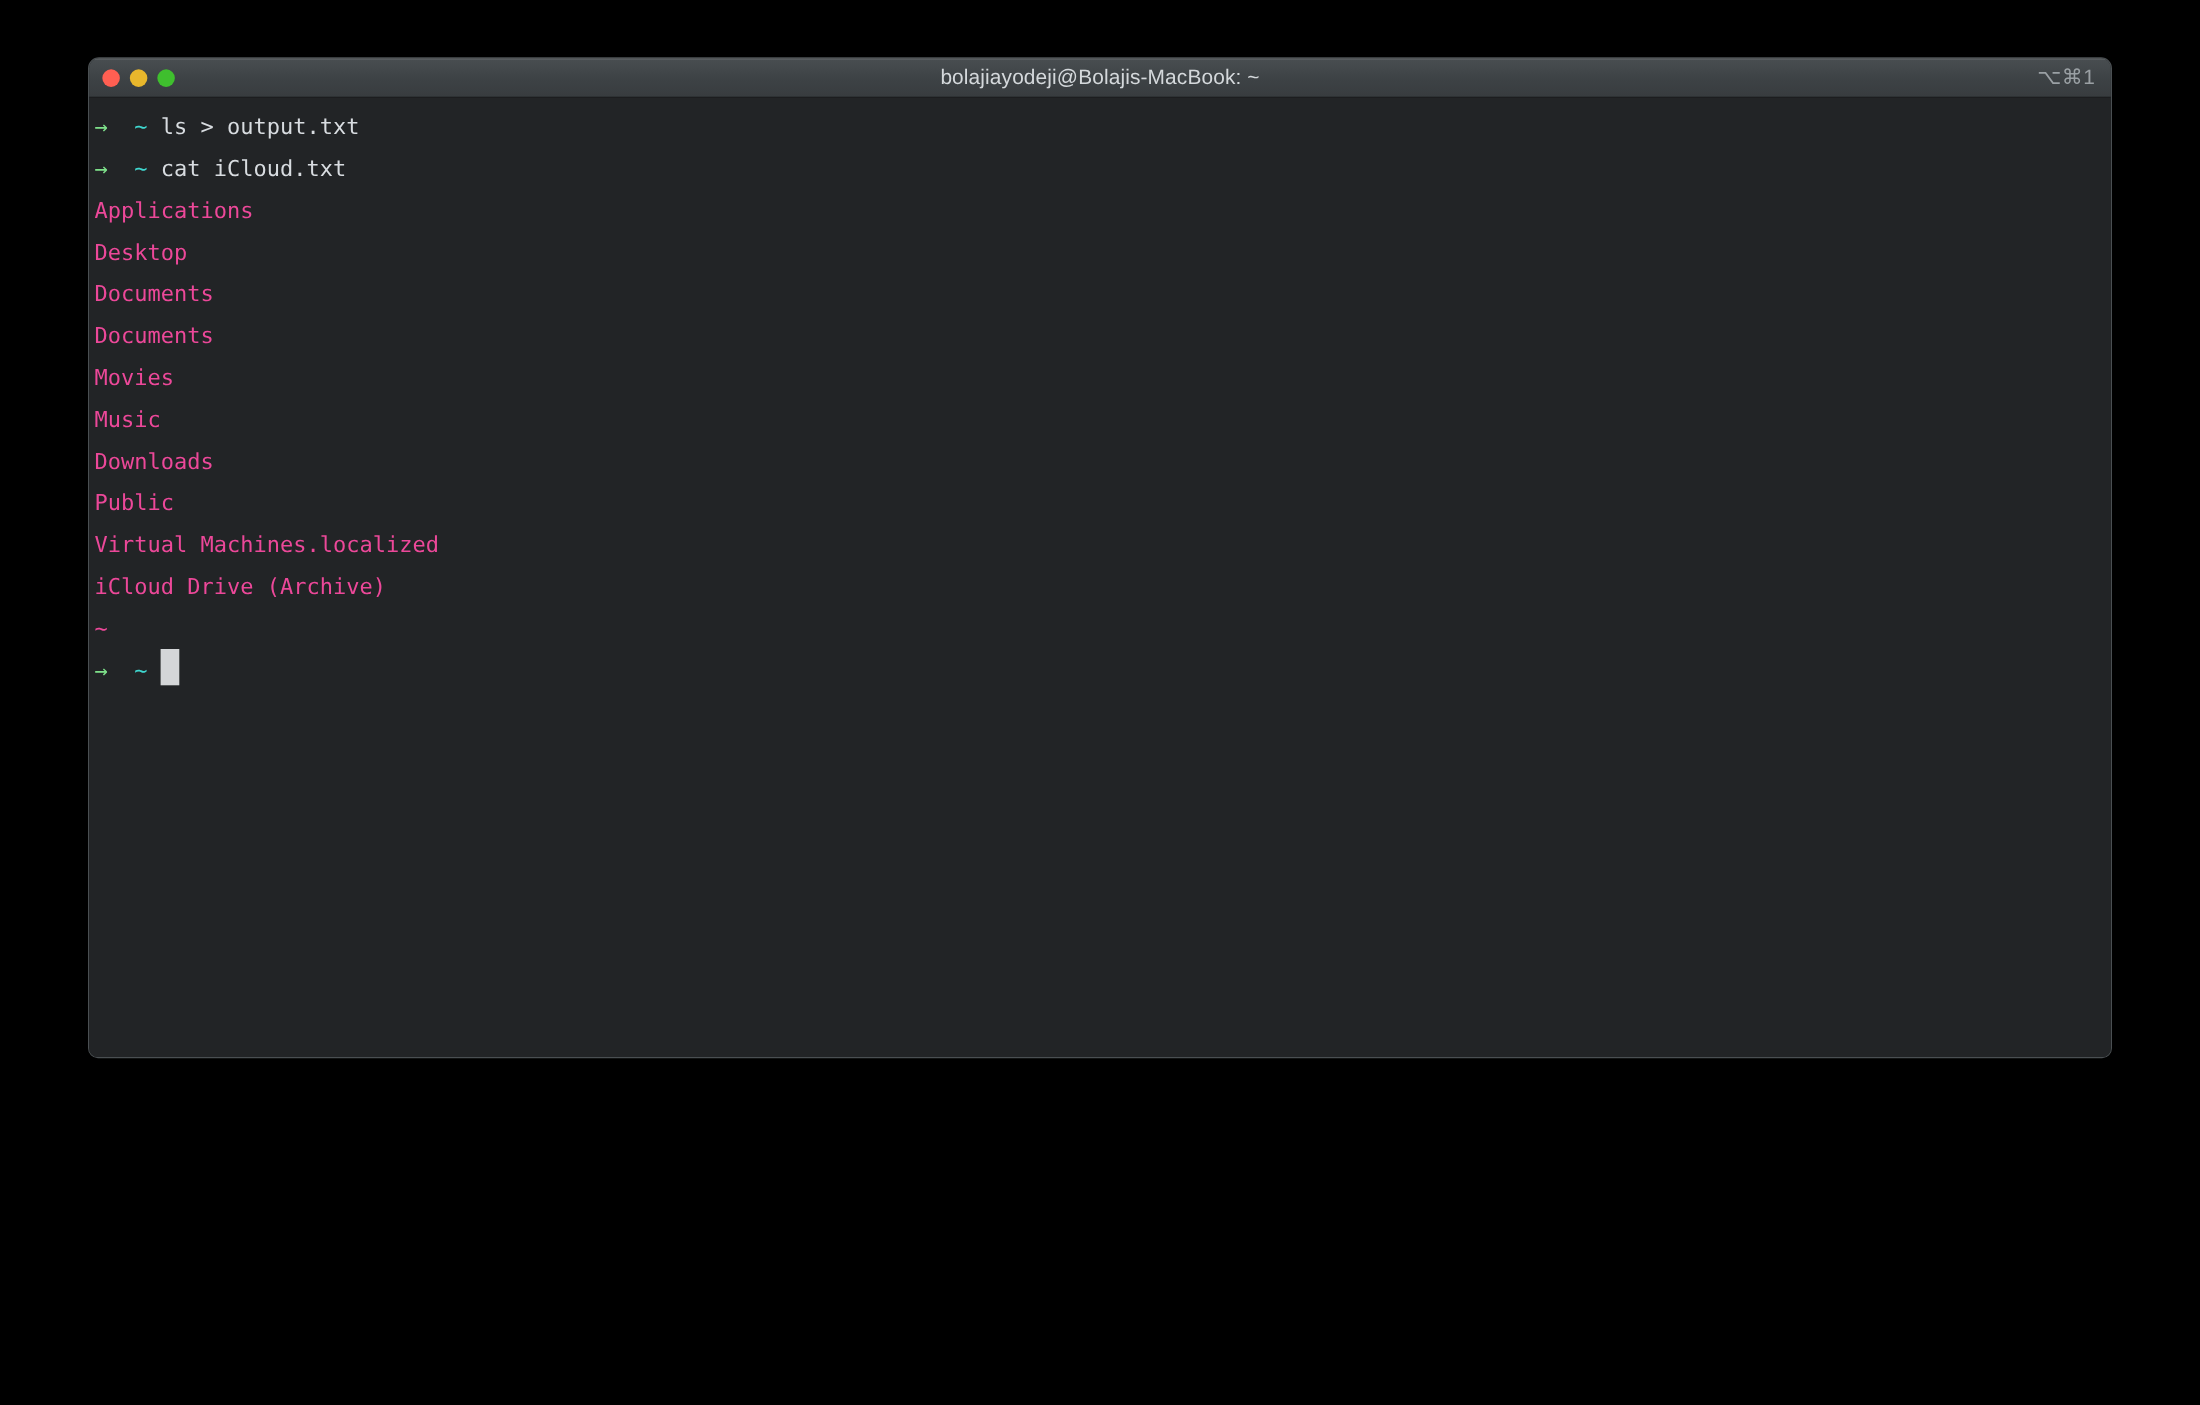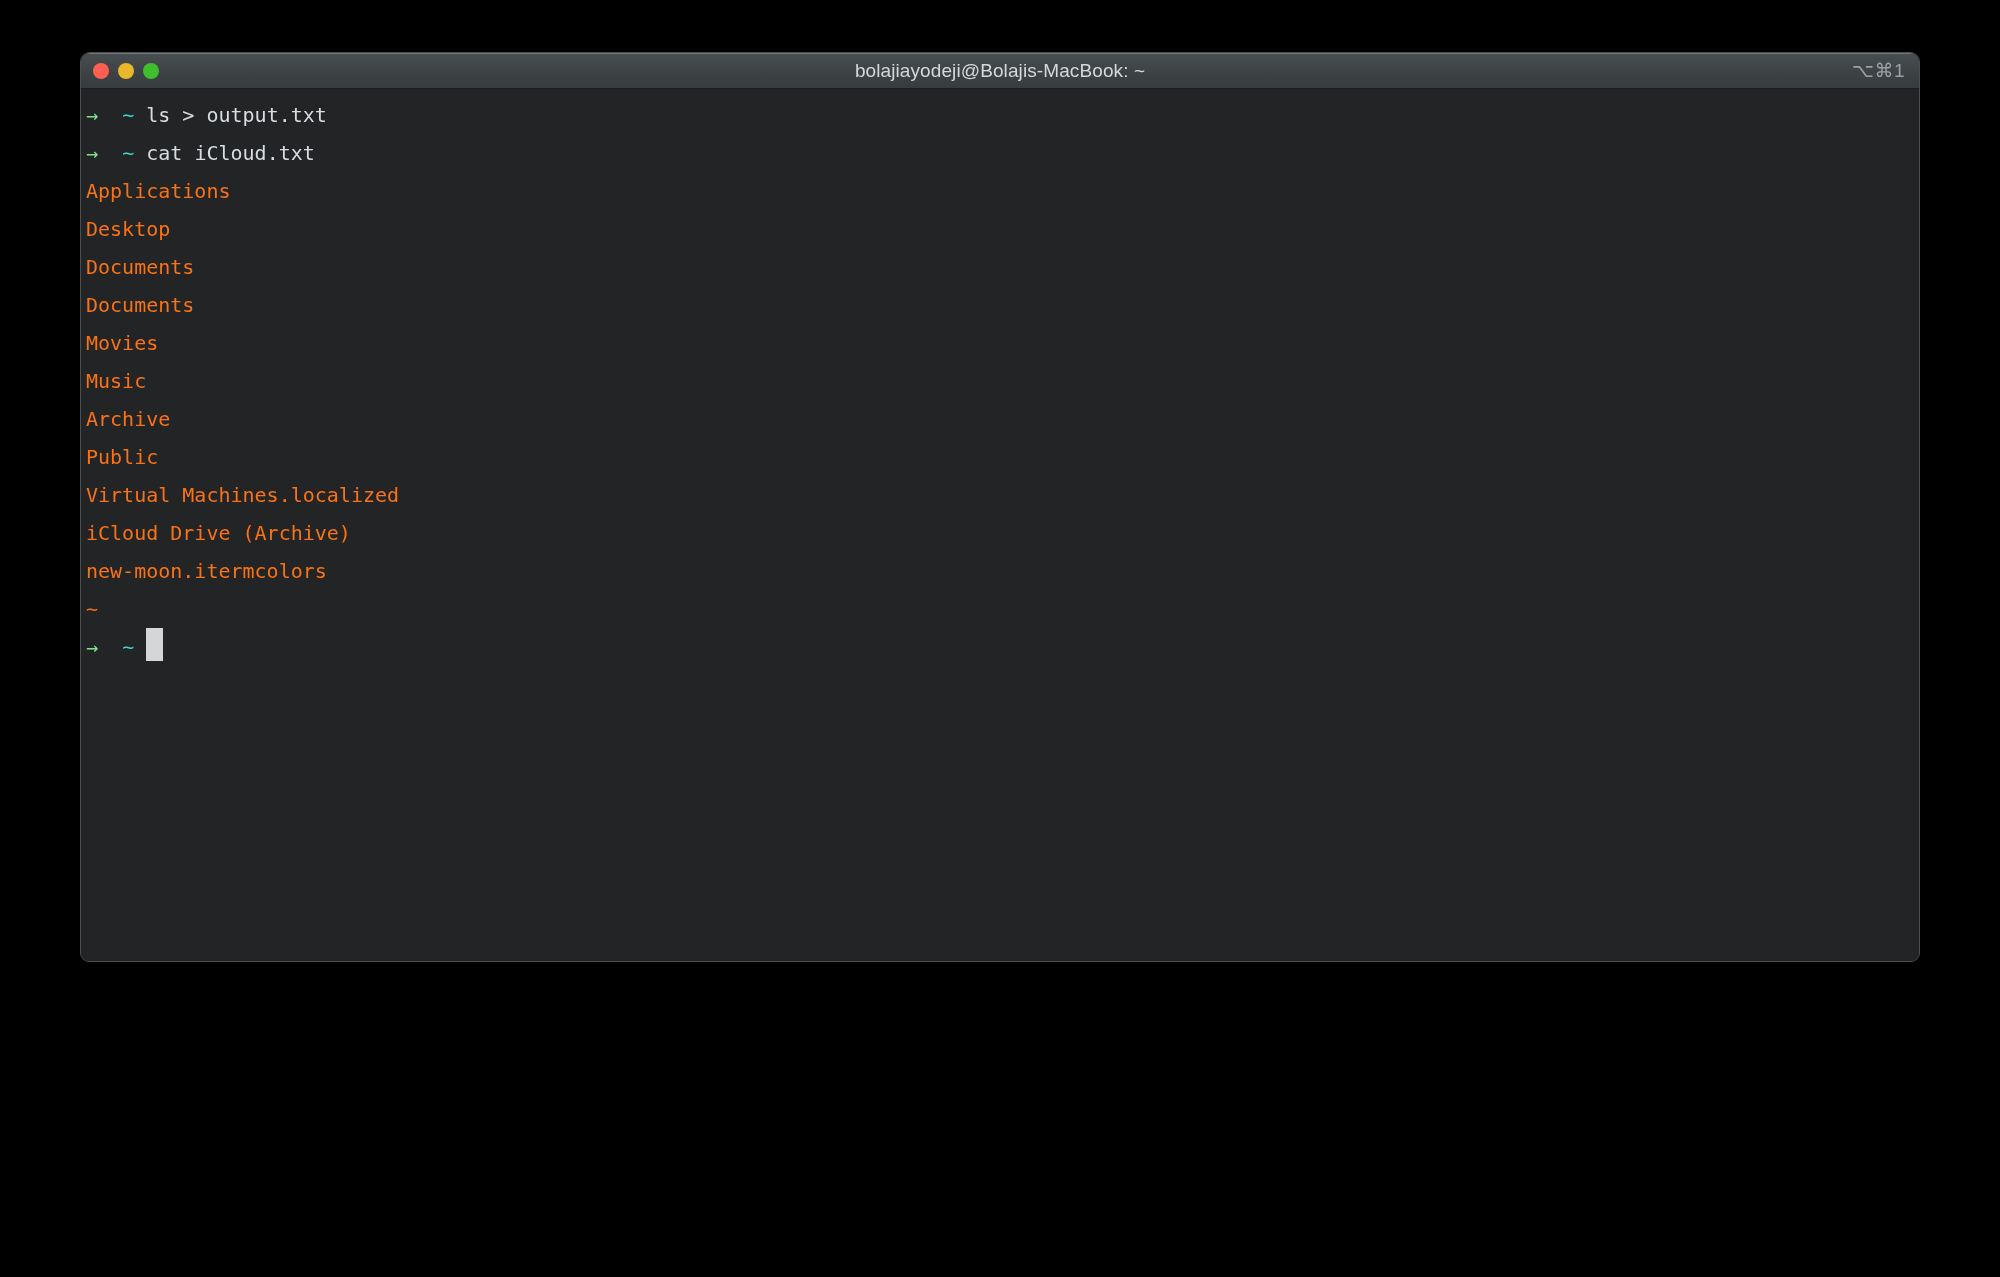--- a/index.html
+++ b/index.html
@@ -102,21 +102,21 @@
     font-size: 20px;
     color: #d8dce0;
     white-space: pre;
     letter-spacing: 0px;
   }
 
   .seg { white-space: pre; }
   .arrow  { color: #7ee08a; }
   .tilde  { color: #3fd7cf; }
   .cmd    { color: #d8dce0; }
-  .out    { color: #f97316; }
+  .out    { color: #ec4899; }
 
   .cursor {
     display: inline-block;
     width: 17px;
     height: 33px;
     background: #d4d6d8;
     vertical-align: -7px;
   }
 </style>
 </head>
@@ -136,22 +136,21 @@
 
   <div id="screen">
       <div class="line"><span class="seg arrow">→  </span><span class="seg tilde">~ </span><span class="seg cmd">ls &gt; output.txt</span></div>
       <div class="line"><span class="seg arrow">→  </span><span class="seg tilde">~ </span><span class="seg cmd">cat iCloud.txt</span></div>
       <div class="line"><span class="seg out">Applications</span></div>
       <div class="line"><span class="seg out">Desktop</span></div>
       <div class="line"><span class="seg out">Documents</span></div>
       <div class="line"><span class="seg out">Documents</span></div>
       <div class="line"><span class="seg out">Movies</span></div>
       <div class="line"><span class="seg out">Music</span></div>
-      <div class="line"><span class="seg out">Archive</span></div>
+      <div class="line"><span class="seg out">Downloads</span></div>
       <div class="line"><span class="seg out">Public</span></div>
       <div class="line"><span class="seg out">Virtual Machines.localized</span></div>
       <div class="line"><span class="seg out">iCloud Drive (Archive)</span></div>
-      <div class="line"><span class="seg out">new-moon.itermcolors</span></div>
       <div class="line"><span class="seg out">~</span></div>
       <div class="line"><span class="seg arrow">→  </span><span class="seg tilde">~ </span><span class="seg cmd"></span><span class="cursor"></span></div>
     </div>
 
 </div>
 
 </body></html>

